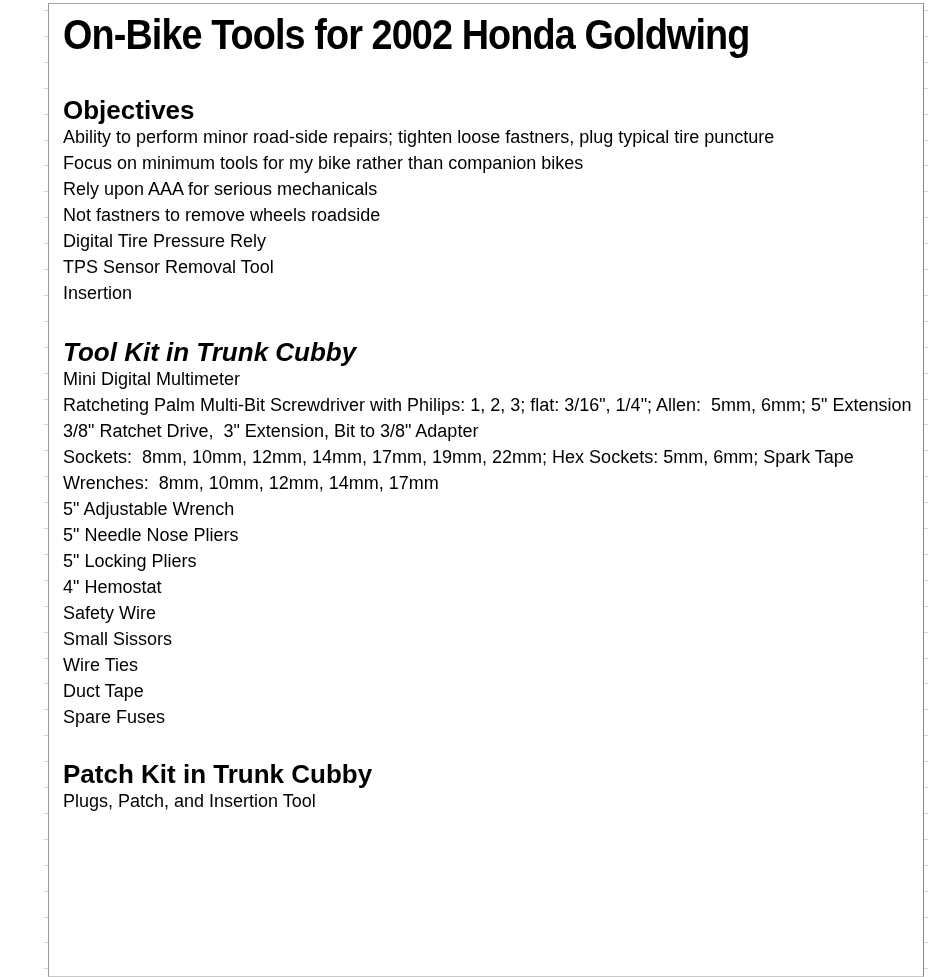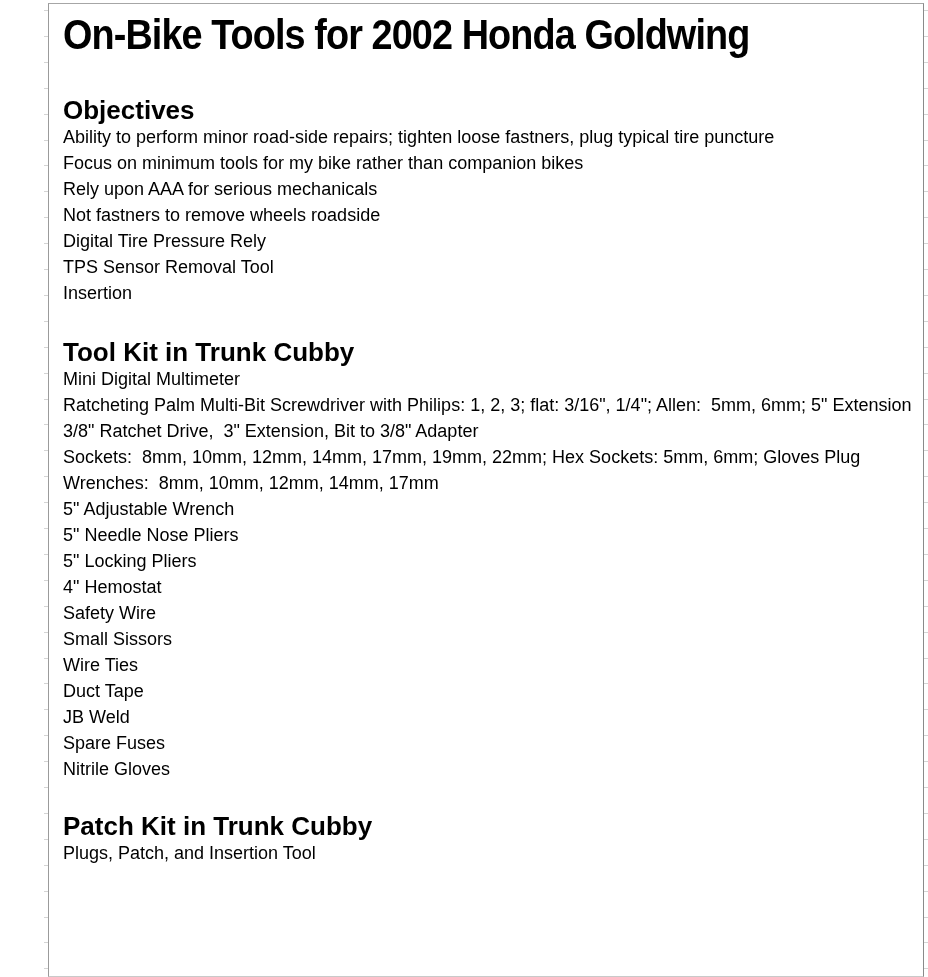--- a/index.html
+++ b/index.html
@@ -51,21 +51,21 @@
 
   section { margin: 0; padding: 0; }
   .sec-h {
     margin: 30px 0 0 0;
     font-size: 26px;
     font-weight: bold;
     line-height: 28px;
     white-space: pre-wrap;
   }
   .sec-h.first  { margin-top: 35px; }
-  .sec-h.gap-lg { margin-top: 32px; }
+  .sec-h.gap-lg { margin-top: 32px; font-style: italic; }
 
   .line {
     font-size: 18px;
     line-height: 26px;
     white-space: pre-wrap;
   }
 </style>
 </head>
 <body>
 
@@ -89,33 +89,31 @@
       <div class="line">Digital Tire Pressure Rely</div>
       <div class="line">TPS Sensor Removal Tool</div>
       <div class="line">Insertion</div>
     </section>
 
     <section>
       <h2 class="sec-h gap-lg">Tool Kit in Trunk Cubby</h2>
       <div class="line">Mini Digital Multimeter</div>
       <div class="line">Ratcheting Palm Multi-Bit Screwdriver with Philips: 1, 2, 3; flat: 3/16", 1/4"; Allen:  5mm, 6mm; 5" Extension</div>
       <div class="line">3/8" Ratchet Drive,  3" Extension, Bit to 3/8" Adapter</div>
-      <div class="line">Sockets:  8mm, 10mm, 12mm, 14mm, 17mm, 19mm, 22mm; Hex Sockets: 5mm, 6mm; Gloves Plug</div>
+      <div class="line">Sockets:  8mm, 10mm, 12mm, 14mm, 17mm, 19mm, 22mm; Hex Sockets: 5mm, 6mm; Spark Tape</div>
       <div class="line">Wrenches:  8mm, 10mm, 12mm, 14mm, 17mm</div>
       <div class="line">5" Adjustable Wrench</div>
       <div class="line">5" Needle Nose Pliers</div>
       <div class="line">5" Locking Pliers</div>
       <div class="line">4" Hemostat</div>
       <div class="line">Safety Wire</div>
       <div class="line">Small Sissors</div>
       <div class="line">Wire Ties</div>
       <div class="line">Duct Tape</div>
-      <div class="line">JB Weld</div>
       <div class="line">Spare Fuses</div>
-      <div class="line">Nitrile Gloves</div>
     </section>
 
     <section>
       <h2 class="sec-h">Patch Kit in Trunk Cubby</h2>
       <div class="line">Plugs, Patch, and Insertion Tool</div>
     </section>
 
   </div>
 </div>
 

